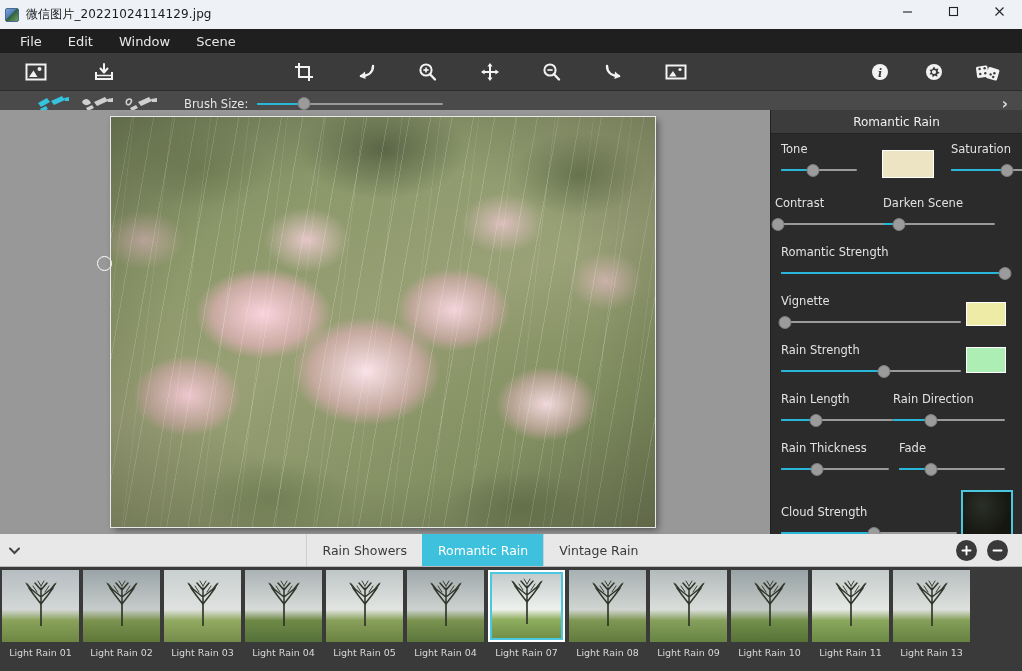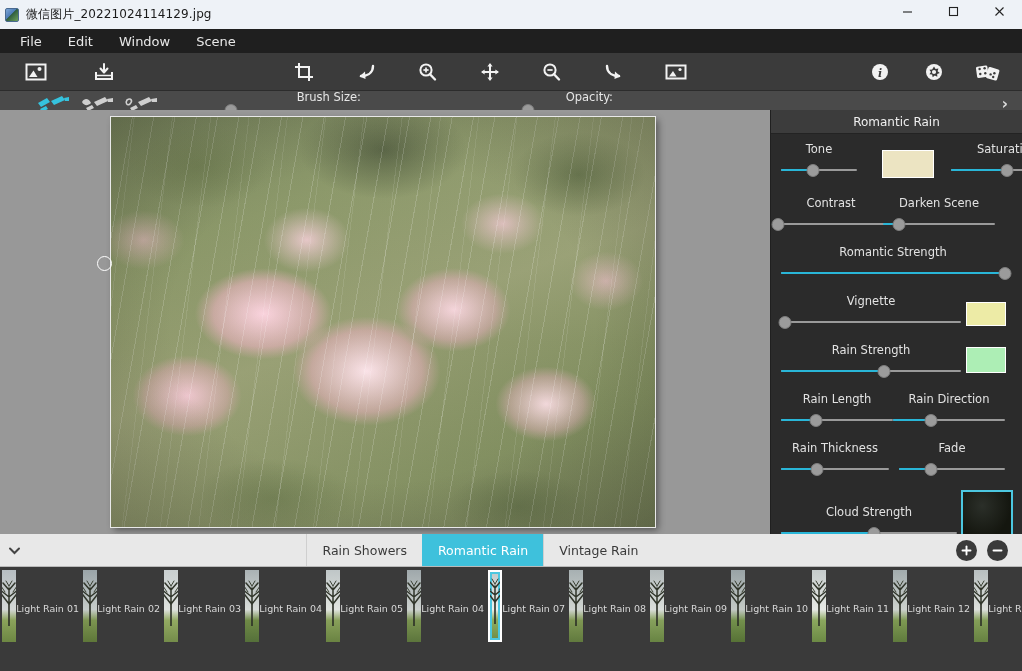--- a/index.html
+++ b/index.html
@@ -48,21 +48,21 @@
   .tb-icon svg { display: block; }
 
   
   .optbar {
     height: 26px; background: #4a4a4a; border-bottom: 1px solid #333;
     display: flex; align-items: center; position: relative;
   }
   .brush-icon { width: 44px; height: 24px; display: flex; align-items: center; justify-content: center; }
   .brush-icon svg { display: block; }
   .opt-label { font-size: 11.5px; color: #e6e6e6; margin-right: 9px; }
-  .opt-group { display: flex; align-items: flex-end; flex-direction: column; }
+  .opt-group { display: flex; align-items: center; }
 
   
   .slider { position: relative; height: 14px; display: flex; align-items: center; }
   .slider .track {
     position: absolute; left: 0; right: 0; height: 2px; background: #9a9a9a; border-radius: 1px;
   }
   .slider .fill {
     position: absolute; left: 0; height: 2px; background: #29b6d8; border-radius: 1px;
   }
   .slider .knob {
@@ -133,21 +133,21 @@
   
   .panel {
     position: absolute; right: 0; top: 0; width: 252px; height: 424px;
     background: #2b2b2b; border-left: 1px solid #202020;
   }
   .panel-header {
     height: 24px; background: #3c3c3c; display: flex; align-items: center;
     justify-content: center; font-size: 12px; color: #efefef;
     border-bottom: 1px solid #232323;
   }
-  .panel-body { padding: 8px 10px 0 10px; position: relative; height: 400px; text-align: center; }
+  .panel-body { padding: 8px 10px 0 10px; position: relative; height: 400px; }
   .ctl-label { font-size: 11.5px; color: #e2e2e2; margin-bottom: 7px; white-space: nowrap; }
   .ctl { position: absolute; }
   .swatch {
     position: absolute; border: 1px solid #ffffff; background: #ddd;
   }
   .swatch.sel { border-color: #4cc7e0; box-shadow: 0 0 0 1px #4cc7e0; }
 
   
   .tabstrip {
     position: absolute; top: 534px; left: 0; right: 0; height: 33px;
@@ -169,21 +169,21 @@
     display: flex; align-items: center; justify-content: center; color: #fff;
   }
 
   
   .thumbs {
     position: absolute; top: 567px; left: 0; right: 0; height: 104px;
     background: #3a3a3a; display: flex; align-items: flex-start; overflow: hidden;
   }
   .thumb-cell {
     width: 81px; flex: none; padding: 3px 2px 0 2px; display: flex;
-    flex-direction: row; align-items: center;
+    flex-direction: column; align-items: center;
   }
   .thumb-img {
     width: 77px; height: 72px; position: relative; overflow: hidden;
     background: linear-gradient(180deg, #b9c0c4 0%, #cdd2d3 42%, #b6bfae 56%, #7e9455 72%, #6c8645 100%);
   }
   .thumb-cell.selected .thumb-img {
     border: 2px solid #ffffff; outline: 2px solid #4cc7e0; outline-offset: -4px;
   }
   .tree {
     position: absolute; left: 50%; bottom: 16px; transform: translateX(-50%);
@@ -363,28 +363,20 @@
 
   <div class="opt-group" style="margin-left:20px">
     <div class="opt-label">Brush Size:</div>
     <div class="slider" style="width:186px">
       <div class="track"></div>
         <div class="fill" style="width:25%"></div>
       <div class="knob" style="left:25%"></div>
     </div>
   </div>
 
-  <div class="opt-group" style="margin-left:56px">
-    <div class="opt-label">Opacity:</div>
-    <div class="slider" style="width:196px">
-      <div class="track"></div>
-        <div class="fill" style="width:52%"></div>
-      <div class="knob" style="left:52%"></div>
-    </div>
-  </div>
 
   <div class="chev-right">›</div>
 </div>
 
 <div class="main">
 
   <div class="canvas-area">
     <div class="photo">
       <div class="haze"></div>
       <div class="rain"></div>
@@ -645,30 +637,20 @@
       <div class="thumb-img" style="background: linear-gradient(rgb(197, 203, 203) 0%, rgb(230, 233, 229) 55%, rgb(139, 167, 94) 70%, rgb(108, 138, 69) 100%);">
         <svg class="tree" viewBox="0 0 40 46">
           <path d="M19.2 46 L19.2 24 L20.8 24 L20.8 46 Z" fill="#2b2f26"></path>
           <path d="M20 24 L13 15 M20 24 L27 15 M20 22 L20 8 M20 17 L10 9 M20 17 L30 9 M13 15 L8 8 M27 15 L32 8 M20 10 L14 3 M20 10 L26 3 M10 9 L6 4 M30 9 L34 4" stroke="#31362b" stroke-width="1.5" fill="none" stroke-linecap="round"></path>
           <path d="M16 12 L12 6 M24 12 L28 6 M20 6 L17 1 M20 6 L23 1 M8 8 L5 3 M32 8 L35 3" stroke="#3a4033" stroke-width="1" fill="none" stroke-linecap="round"></path>
         </svg>
       </div>
       <div class="thumb-label">Light Rain 11</div>
     </div>
     <div class="thumb-cell">
-      <div class="thumb-img" style="background: linear-gradient(rgb(162, 171, 173) 0%, rgb(205, 210, 206) 55%, rgb(126, 153, 82) 70%, rgb(95, 123, 61) 100%);">
-        <svg class="tree" viewBox="0 0 40 46">
-          <path d="M19.2 46 L19.2 24 L20.8 24 L20.8 46 Z" fill="#2b2f26"></path>
-          <path d="M20 24 L13 15 M20 24 L27 15 M20 22 L20 8 M20 17 L10 9 M20 17 L30 9 M13 15 L8 8 M27 15 L32 8 M20 10 L14 3 M20 10 L26 3 M10 9 L6 4 M30 9 L34 4" stroke="#31362b" stroke-width="1.5" fill="none" stroke-linecap="round"></path>
-          <path d="M16 12 L12 6 M24 12 L28 6 M20 6 L17 1 M20 6 L23 1 M8 8 L5 3 M32 8 L35 3" stroke="#3a4033" stroke-width="1" fill="none" stroke-linecap="round"></path>
-        </svg>
-      </div>
-      <div class="thumb-label">Light Rain 12</div>
-    </div>
-    <div class="thumb-cell">
       <div class="thumb-img" style="background: linear-gradient(rgb(184, 191, 192) 0%, rgb(221, 224, 220) 55%, rgb(132, 159, 88) 70%, rgb(102, 129, 65) 100%);">
         <svg class="tree" viewBox="0 0 40 46">
           <path d="M19.2 46 L19.2 24 L20.8 24 L20.8 46 Z" fill="#2b2f26"></path>
           <path d="M20 24 L13 15 M20 24 L27 15 M20 22 L20 8 M20 17 L10 9 M20 17 L30 9 M13 15 L8 8 M27 15 L32 8 M20 10 L14 3 M20 10 L26 3 M10 9 L6 4 M30 9 L34 4" stroke="#31362b" stroke-width="1.5" fill="none" stroke-linecap="round"></path>
           <path d="M16 12 L12 6 M24 12 L28 6 M20 6 L17 1 M20 6 L23 1 M8 8 L5 3 M32 8 L35 3" stroke="#3a4033" stroke-width="1" fill="none" stroke-linecap="round"></path>
         </svg>
       </div>
       <div class="thumb-label">Light Rain 13</div>
     </div>
   </div>

